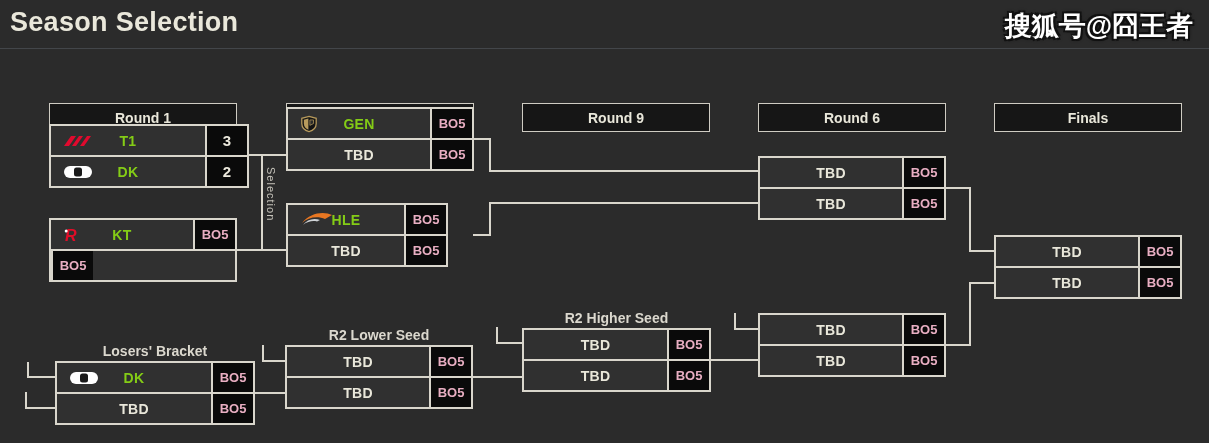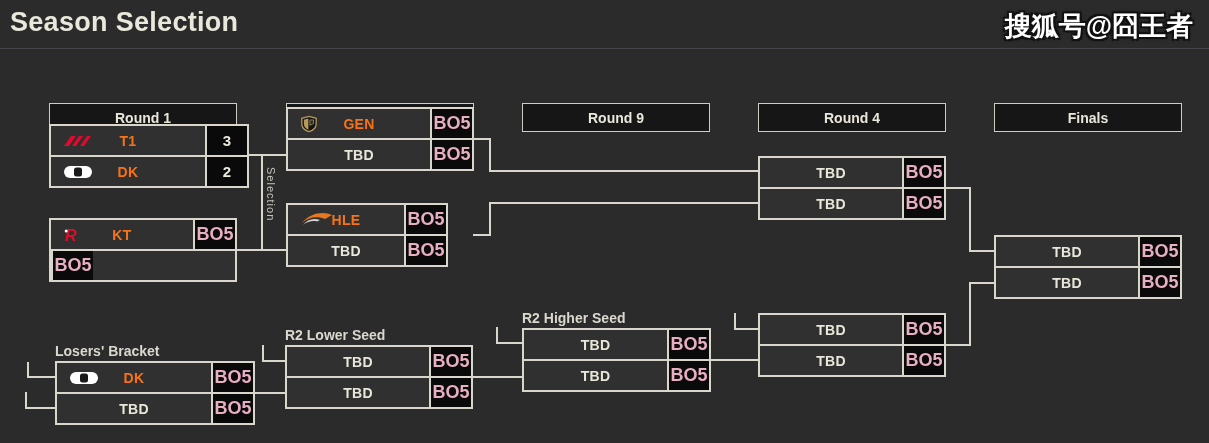--- a/index.html
+++ b/index.html
@@ -12,43 +12,43 @@
   .hdr-divider{position:absolute;left:0;top:48px;width:1209px;height:1px;background:#43464a;}
   .round-hdr{position:absolute;top:63px;width:188px;height:29px;background:#161616;
              border:1px solid #cfccc3;box-sizing:border-box;display:flex;align-items:center;
              justify-content:center;color:#e9e7da;font-size:14px;font-weight:bold;margin-top:40px;}
   .match{position:absolute;border:2px solid #d9d6cc;box-sizing:border-box;background:#303030;}
   .trow{display:flex;height:29px;position:relative;}
   .trow + .trow{border-top:2px solid #d9d6cc;}
   .tcell{flex:1;position:relative;display:flex;align-items:center;justify-content:center;}
   .logo{position:absolute;left:12px;top:50%;transform:translateY(-50%);display:flex;align-items:center;}
   .tname{font-size:14px;font-weight:bold;color:#e9e7da;letter-spacing:.3px;}
-  .tname.blue{color:#f97316;}
+  .tname.blue{color:#84cc16;}
   .score{width:40px;border-left:2px solid #d9d6cc;background:#0a0a0a;display:flex;
-         align-items:center;justify-content:center;font-size:18px;font-weight:bold;color:#e8aec2;}
+         align-items:center;justify-content:center;font-size:13px;font-weight:bold;color:#e8aec2;}
   .score.num{color:#ece9dd;font-size:15px;}
-  .blabel{position:absolute;font-size:14px;font-weight:bold;color:#dbd8ce;}
+  .blabel{position:absolute;font-size:14px;font-weight:bold;color:#dbd8ce;text-align:center;}
   .sel-label{position:absolute;left:265px;top:167px;writing-mode:vertical-rl;
              font-size:11px;color:#c6c3ba;letter-spacing:1px;}
   .connectors{position:absolute;left:0;top:0;pointer-events:none;}
   .connectors path{stroke:#d9d6cc;stroke-width:2;fill:none;}
 </style>
 </head>
 <body>
 
 <div class="stage">
 
   <div class="page-title">Season Selection</div>
   <div class="watermark">搜狐号@囧王者</div>
   <div class="hdr-divider"></div>
 
   <div class="round-hdr" style="left:49px">Round 1</div>
   <div class="round-hdr" style="left:286px">Round 2</div>
   <div class="round-hdr" style="left:522px">Round 9</div>
-  <div class="round-hdr" style="left:758px">Round 4</div>
+  <div class="round-hdr" style="left:758px">Round 6</div>
   <div class="round-hdr" style="left:994px">Finals</div>
 
   <svg class="connectors" width="1209" height="443">
     <path d="M237 155 H286"></path>
     <path d="M237 250 H286"></path>
     <path d="M262 155 V251"></path>
     <path d="M473 139 H490 V171 H758"></path>
     <path d="M473 235 H490 V203 H758"></path>
     <path d="M946 188 H970 V251 H994"></path>
     <path d="M946 345 H970 V283 H994"></path>

